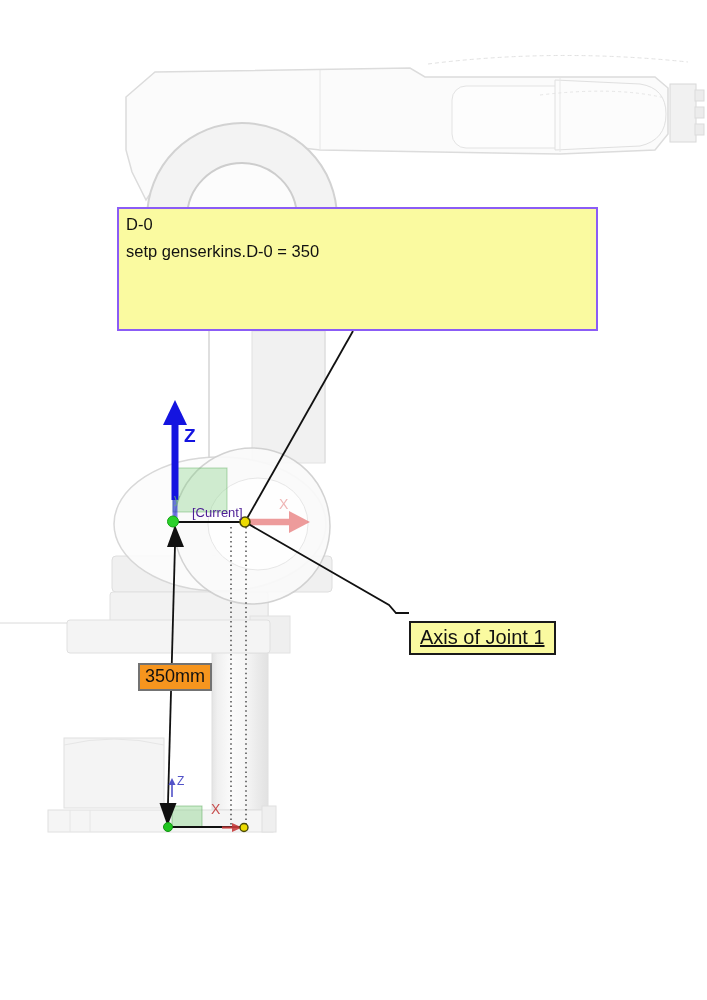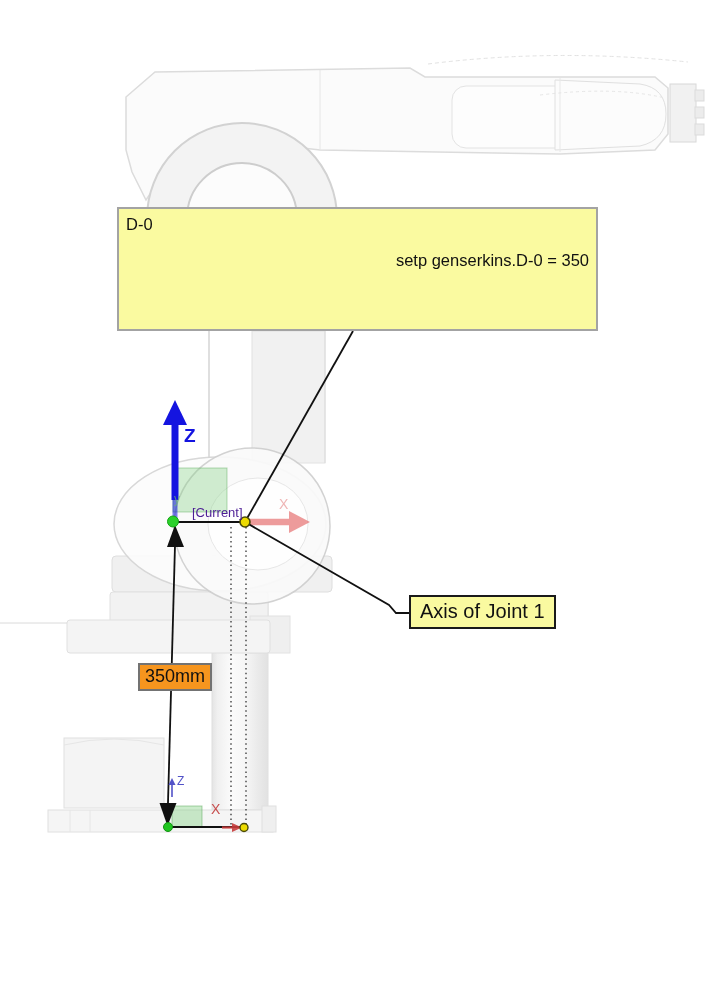--- a/index.html
+++ b/index.html
@@ -7,32 +7,33 @@
     position:relative;
     width:707px;height:1000px;
     background:#ffffff;
     overflow:hidden;
     font-family:"Liberation Sans", sans-serif;
   }
   #render-svg{position:absolute;left:0;top:0;}
   .abs{position:absolute;}
   .callout{
     left:117px;top:207px;width:463px;height:110px;
-    background:#FAFAA0;border:2px solid #a3a3a3;
+    background:#FAFAA0;border:2px solid #8b5cf6;
     padding:5px 7px;
     font-size:16.5px;line-height:20px;color:#111;
   }
   .callout-body{white-space:pre-wrap;margin-top:19px;}
-  .callout-cmd{margin-top:16px;text-align:right;}
+  .callout-cmd{margin-top:7px;}
   .joint-axis-label{
-    left:409px;top:595px;
+    left:409px;top:621px;
     background:#FAFAA0;border:2px solid #1a1a1a;
     padding:3px 9px 4px;
     font-size:20px;line-height:23px;color:#111;
     white-space:nowrap;
+    text-decoration:underline;
   }
   .dim-label{
     left:138px;top:663px;
     background:#F6951E;border:2px solid #737373;
     padding:0px 5px 2px;
     font-size:18px;line-height:22px;color:#111;
     white-space:nowrap;
   }
   .z-upper{left:184px;top:425px;color:#1414E0;font-size:19px;font-weight:bold;}
   .current-label{left:192px;top:505px;color:#4c1d95;font-size:13px;}

